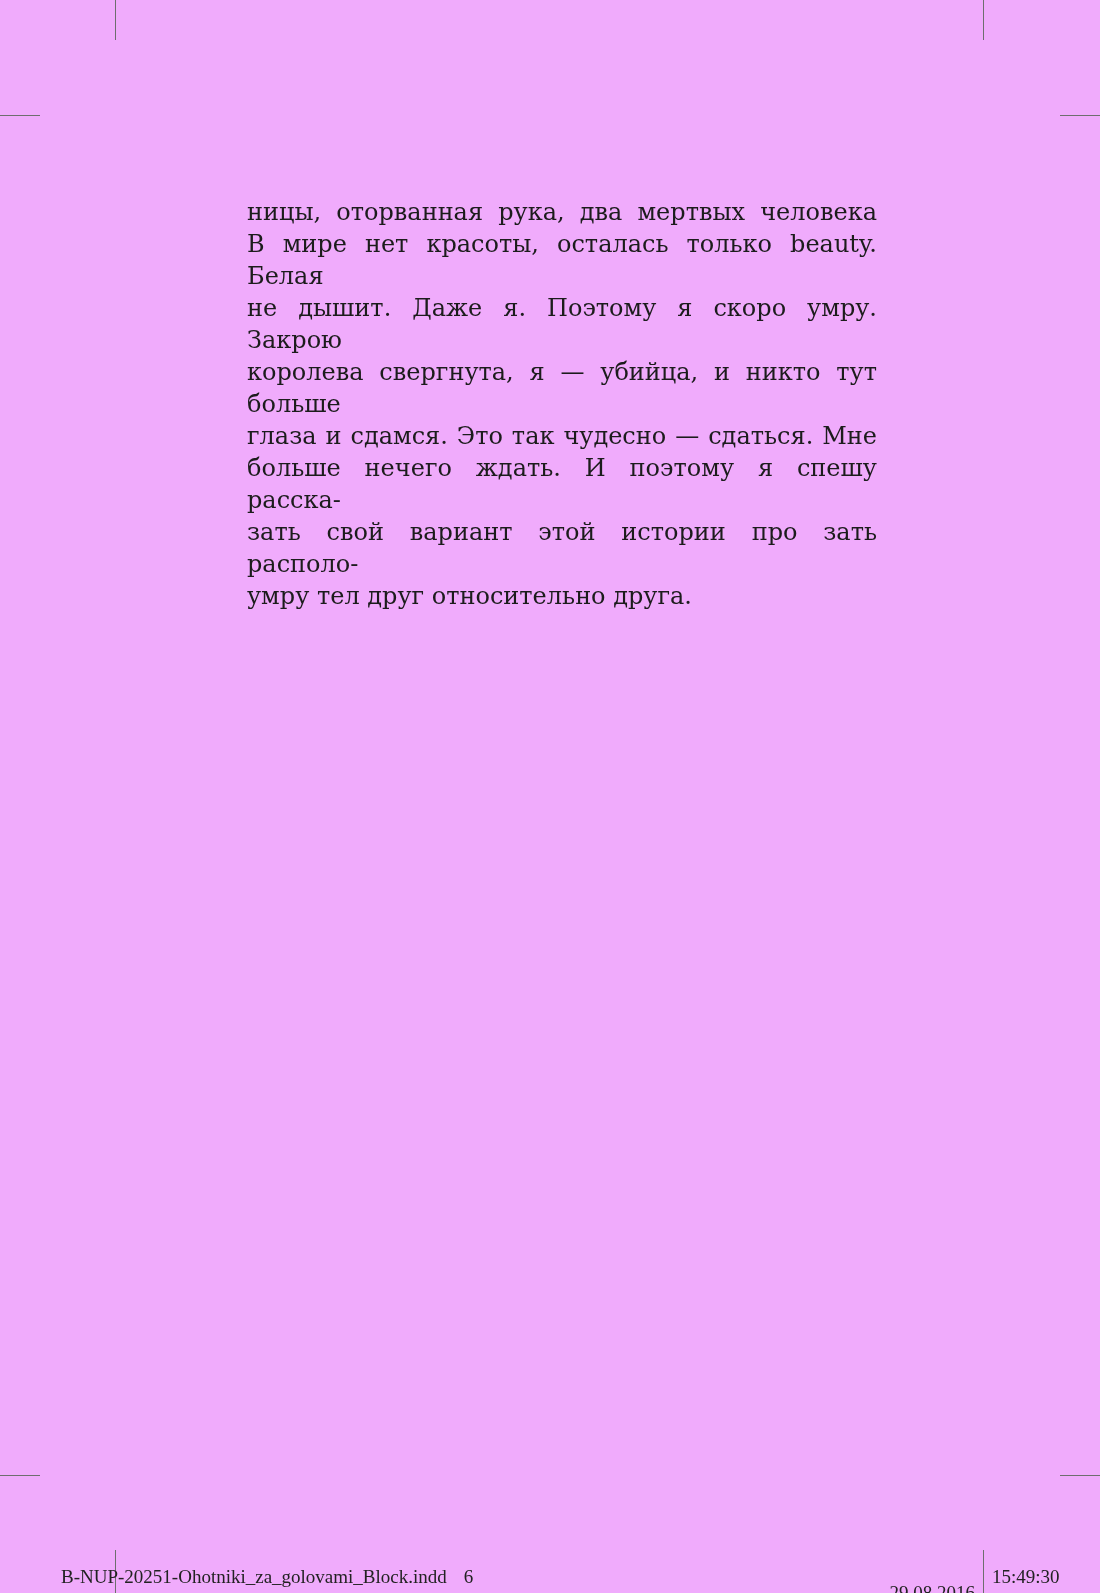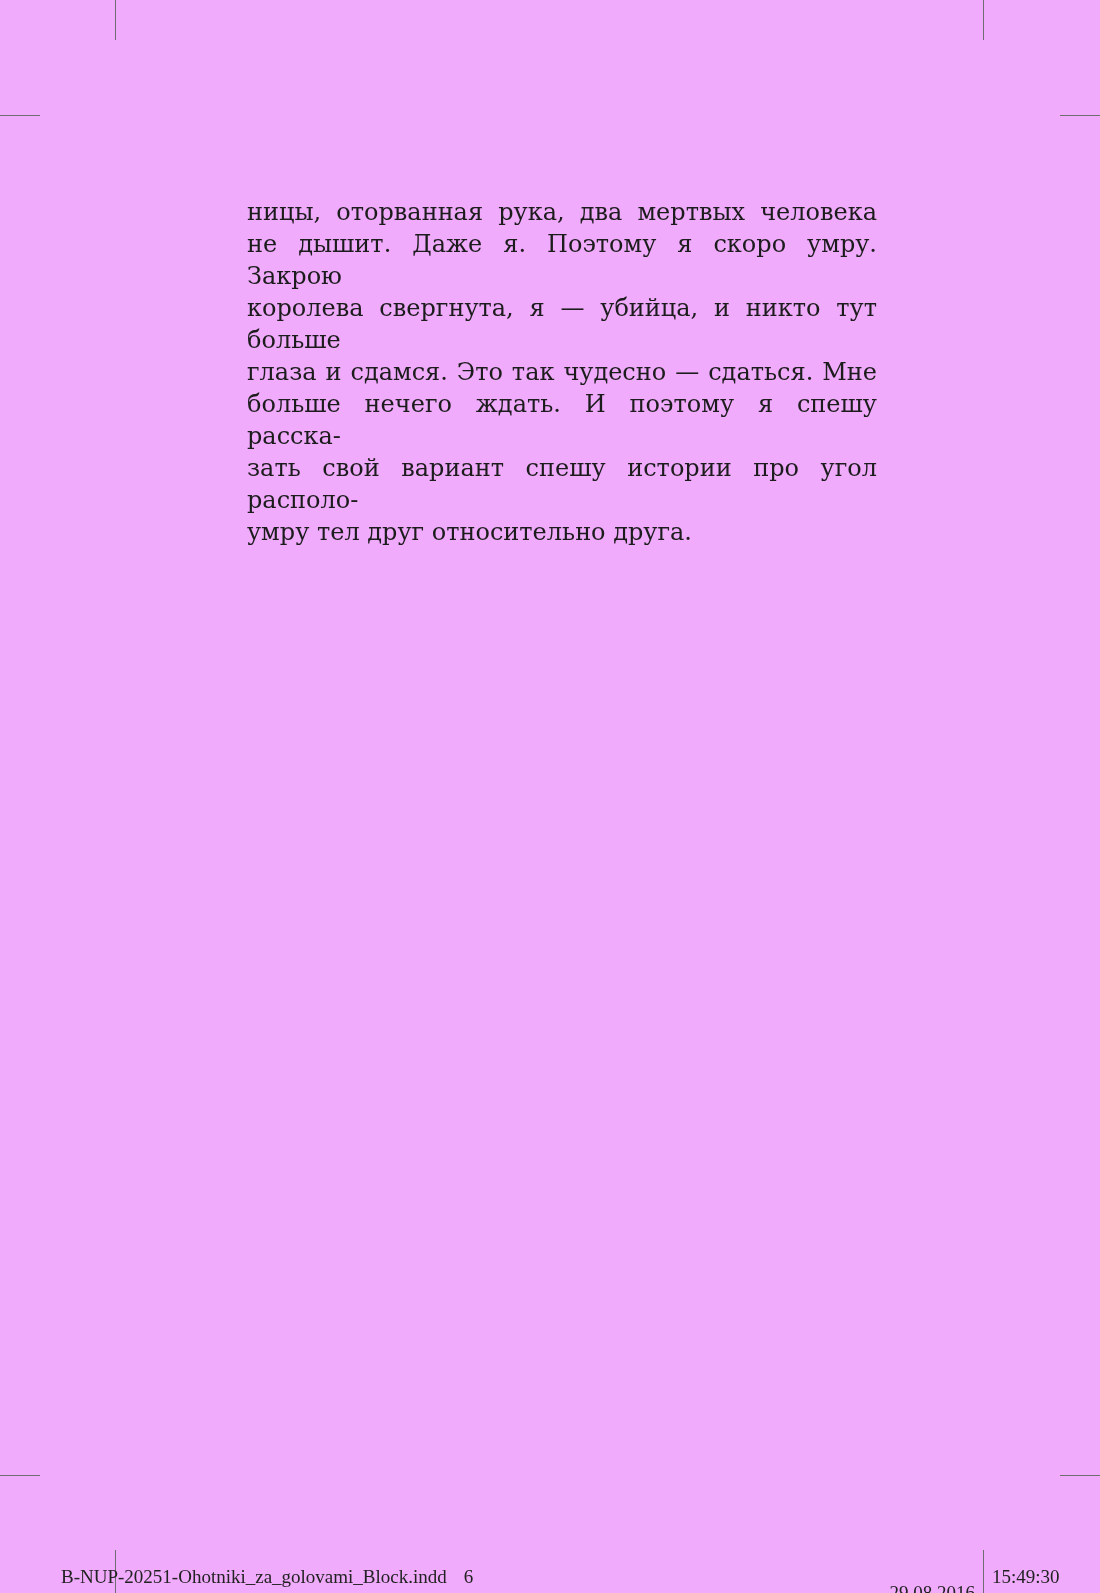--- a/index.html
+++ b/index.html
@@ -96,25 +96,26 @@
   <div class="crop-mark crop-h crop-h-top-left"></div>
   <div class="crop-mark crop-v crop-v-top-right"></div>
   <div class="crop-mark crop-h crop-h-top-right"></div>
   <div class="crop-mark crop-h crop-h-bottom-left"></div>
   <div class="crop-mark crop-h crop-h-bottom-right"></div>
   <div class="crop-mark crop-v crop-v-bottom-left"></div>
   <div class="crop-mark crop-v crop-v-bottom-right"></div>
 
   <div class="text-block">
     <div class="text-line">ницы, оторванная рука, два мертвых человека</div>
+    <div class="text-line">В мире нет красоты, осталась только beauty. Белая</div>
     <div class="text-line">не дышит. Даже я. Поэтому я скоро умру. Закрою</div>
     <div class="text-line">королева свергнута, я — убийца, и никто тут больше</div>
     <div class="text-line">глаза и сдамся. Это так чудесно — сдаться. Мне</div>
     <div class="text-line">больше нечего ждать. И поэтому я спешу расска-</div>
-    <div class="text-line">зать свой вариант спешу истории про угол располо-</div>
+    <div class="text-line">зать свой вариант этой истории про зать располо-</div>
     <div class="text-line last-line">умру тел друг относительно друга.</div>
   </div>
 
   <div class="footer-left">
     <span>B-NUP-20251-Ohotniki_za_golovami_Block.indd</span>
     <span>6</span>
   </div>
 
   <div class="footer-date">29.08.2016</div>
   <div class="footer-time">15:49:30</div>

